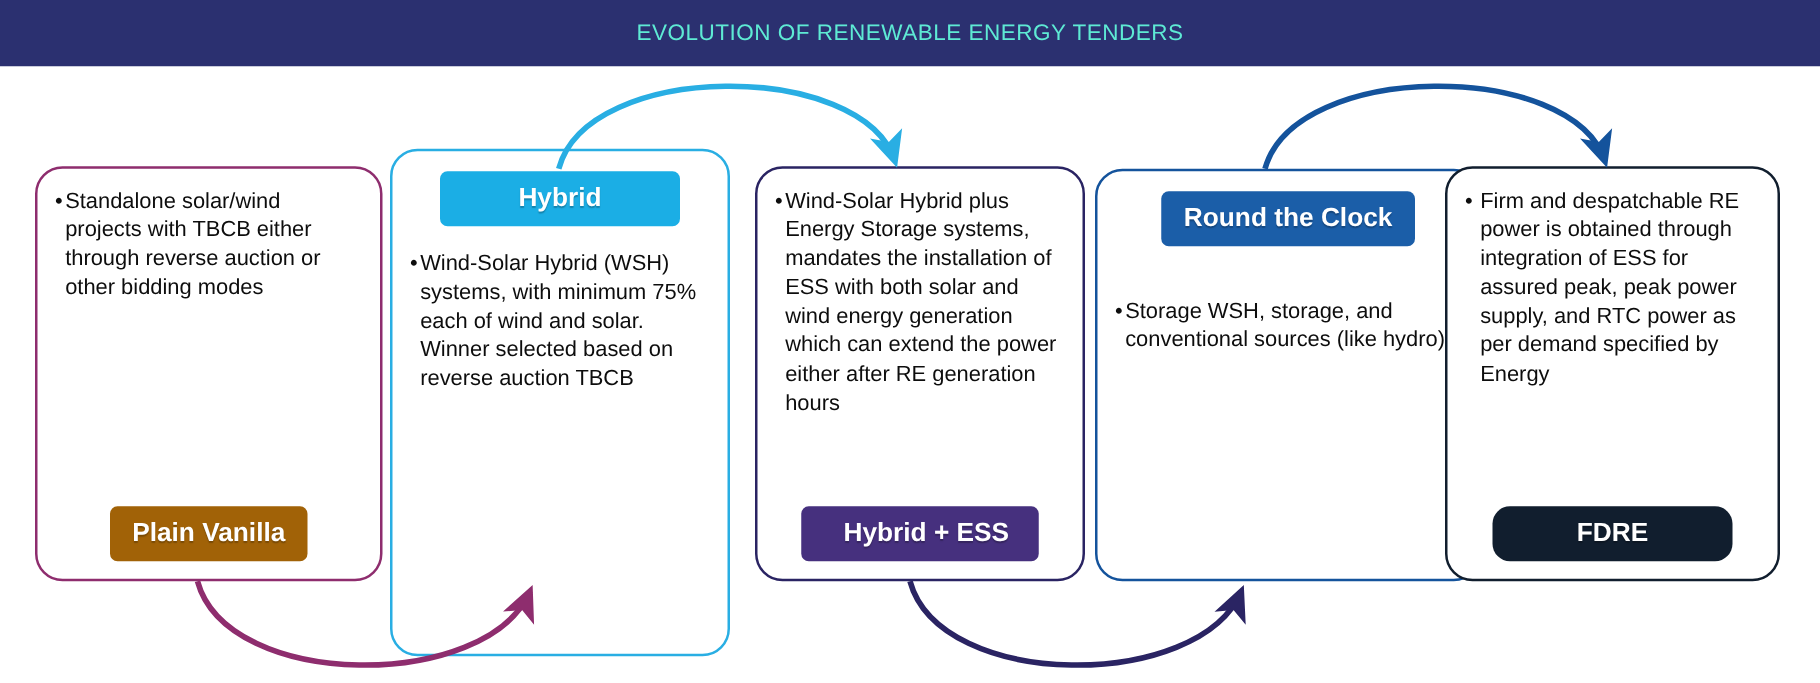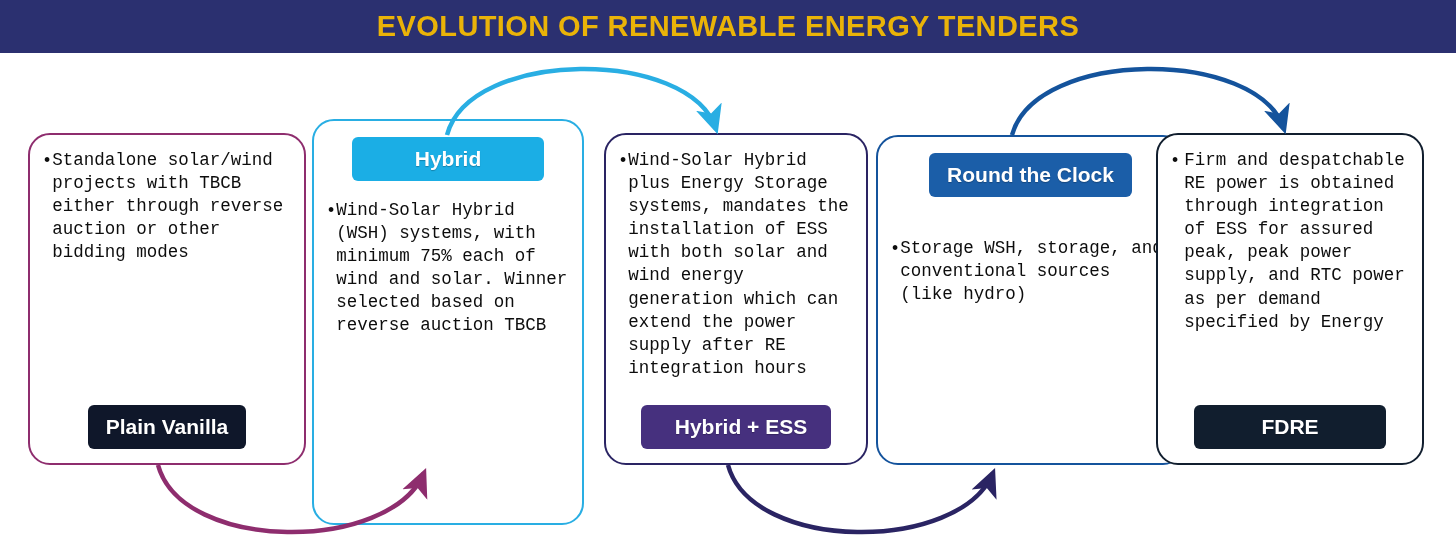--- a/index.html
+++ b/index.html
@@ -22,23 +22,23 @@
     top: 0;
     width: 1456px;
     height: 53px;
     background: #2B3070;
     display: flex;
     align-items: center;
     justify-content: center;
     box-sizing: border-box;
   }
   .header-title {
-    color: #eab308;
-    font-size: 29px;
-    font-weight: bold;
+    color: #5eead4;
+    font-size: 18px;
+    font-weight: normal;
     letter-spacing: 0.4px;
     text-align: center;
     font-family: "Liberation Sans", sans-serif;
   }
 
   
   .stage {
     position: absolute;
     left: 0;
     top: 53px;
@@ -85,21 +85,21 @@
     color: #0d0d0d;
     font-family: "Liberation Sans", sans-serif;
   }
   .bullet-dot {
     flex: none;
     padding-right: 2px;
     font-size: 17.5px;
     line-height: 1.32;
   }
   .bullet-dot.spaced { padding-right: 6px; }
-  .bullet-text { flex: 1 1 auto; font-family: Liberation Mono, monospace; }
+  .bullet-text { flex: 1 1 auto; }
 
   .chip {
     display: inline-flex;
     align-items: center;
     justify-content: center;
     border-radius: 6px;
     color: #ffffff;
     font-weight: bold;
     font-size: 21px;
     height: 44px;
@@ -165,21 +165,21 @@
 
   <div class="card" id="card-1" style="border-color:#8E2D6E;">
     <div class="card-top-slot"></div>
     <div class="card-body">
       <div class="bullet-line">
         <span class="bullet-dot">•</span>
         <span class="bullet-text">Standalone solar/wind projects with TBCB either through reverse auction or other bidding modes</span>
       </div>
     </div>
     <div class="card-bottom-slot">
-      <span class="chip" style="background:#0f172a;">Plain Vanilla</span>
+      <span class="chip" style="background:#a16207;">Plain Vanilla</span>
     </div>
   </div>
 
   <div class="card" id="card-2" style="border-color:#29AEE3;">
     <div class="card-top-slot">
       <span class="chip" style="background:#1BAEE5; min-width:192px;">Hybrid</span>
     </div>
     <div class="card-body">
       <div class="bullet-line">
         <span class="bullet-dot">•</span>
@@ -187,21 +187,21 @@
       </div>
     </div>
     <div class="card-bottom-slot"></div>
   </div>
 
   <div class="card" id="card-3" style="border-color:#2A2463;">
     <div class="card-top-slot"></div>
     <div class="card-body">
       <div class="bullet-line">
         <span class="bullet-dot">•</span>
-        <span class="bullet-text">Wind-Solar Hybrid plus Energy Storage systems, mandates the installation of ESS with both solar and wind energy generation which can extend the power supply after RE integration hours</span>
+        <span class="bullet-text">Wind-Solar Hybrid plus Energy Storage systems, mandates the installation of ESS with both solar and wind energy generation which can extend the power either after RE generation hours</span>
       </div>
     </div>
     <div class="card-bottom-slot">
       <span class="chip" style="background:#46307E; min-width:190px;padding-left:28px;">Hybrid + ESS</span>
     </div>
   </div>
 
   <div class="card" id="card-4" style="border-color:#14539C;">
     <div class="card-top-slot">
       <span class="chip" style="background:#1B5EA8; min-width:196px;">Round the Clock</span>
@@ -217,17 +217,17 @@
 
   <div class="card" id="card-5" style="border-color:#111E2E;">
     <div class="card-top-slot"></div>
     <div class="card-body">
       <div class="bullet-line">
         <span class="bullet-dot spaced">•</span>
         <span class="bullet-text">Firm and despatchable RE power is obtained through integration of ESS for assured peak, peak power supply, and RTC power as per demand specified by Energy</span>
       </div>
     </div>
     <div class="card-bottom-slot">
-      <span class="chip" style="background:#111E2E; min-width:192px;">FDRE</span>
+      <span class="chip" style="background:#111E2E; min-width:192px;border-radius:14px;">FDRE</span>
     </div>
   </div>
 
 </div>
 
 </body></html>

